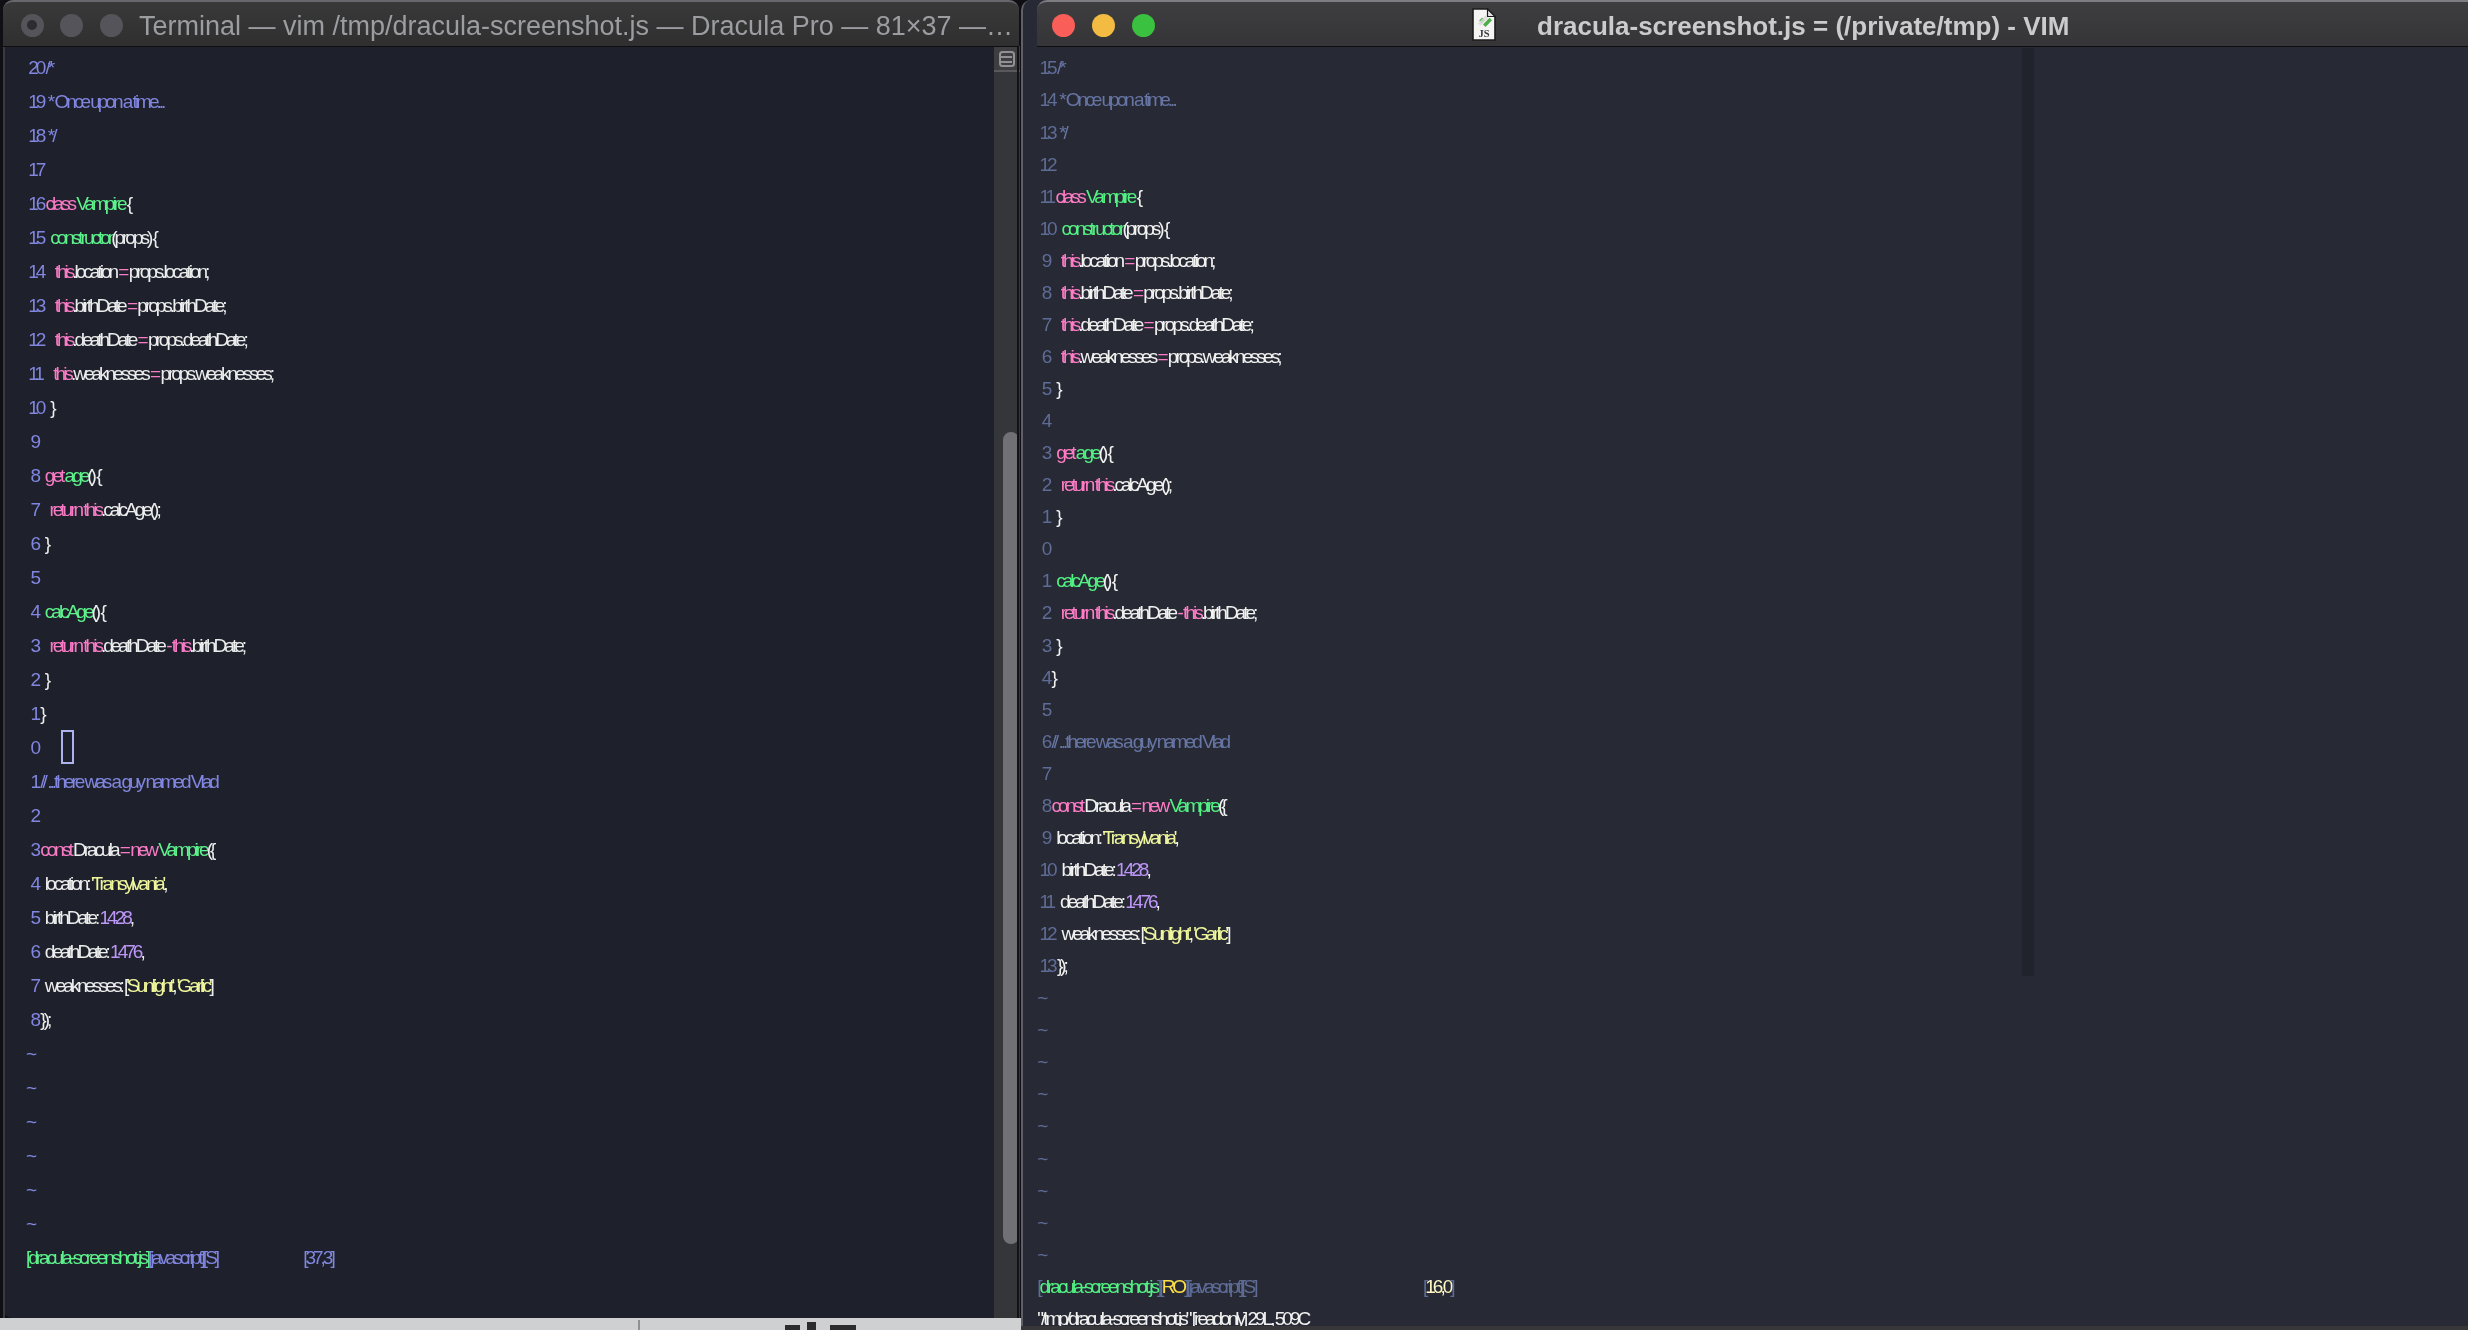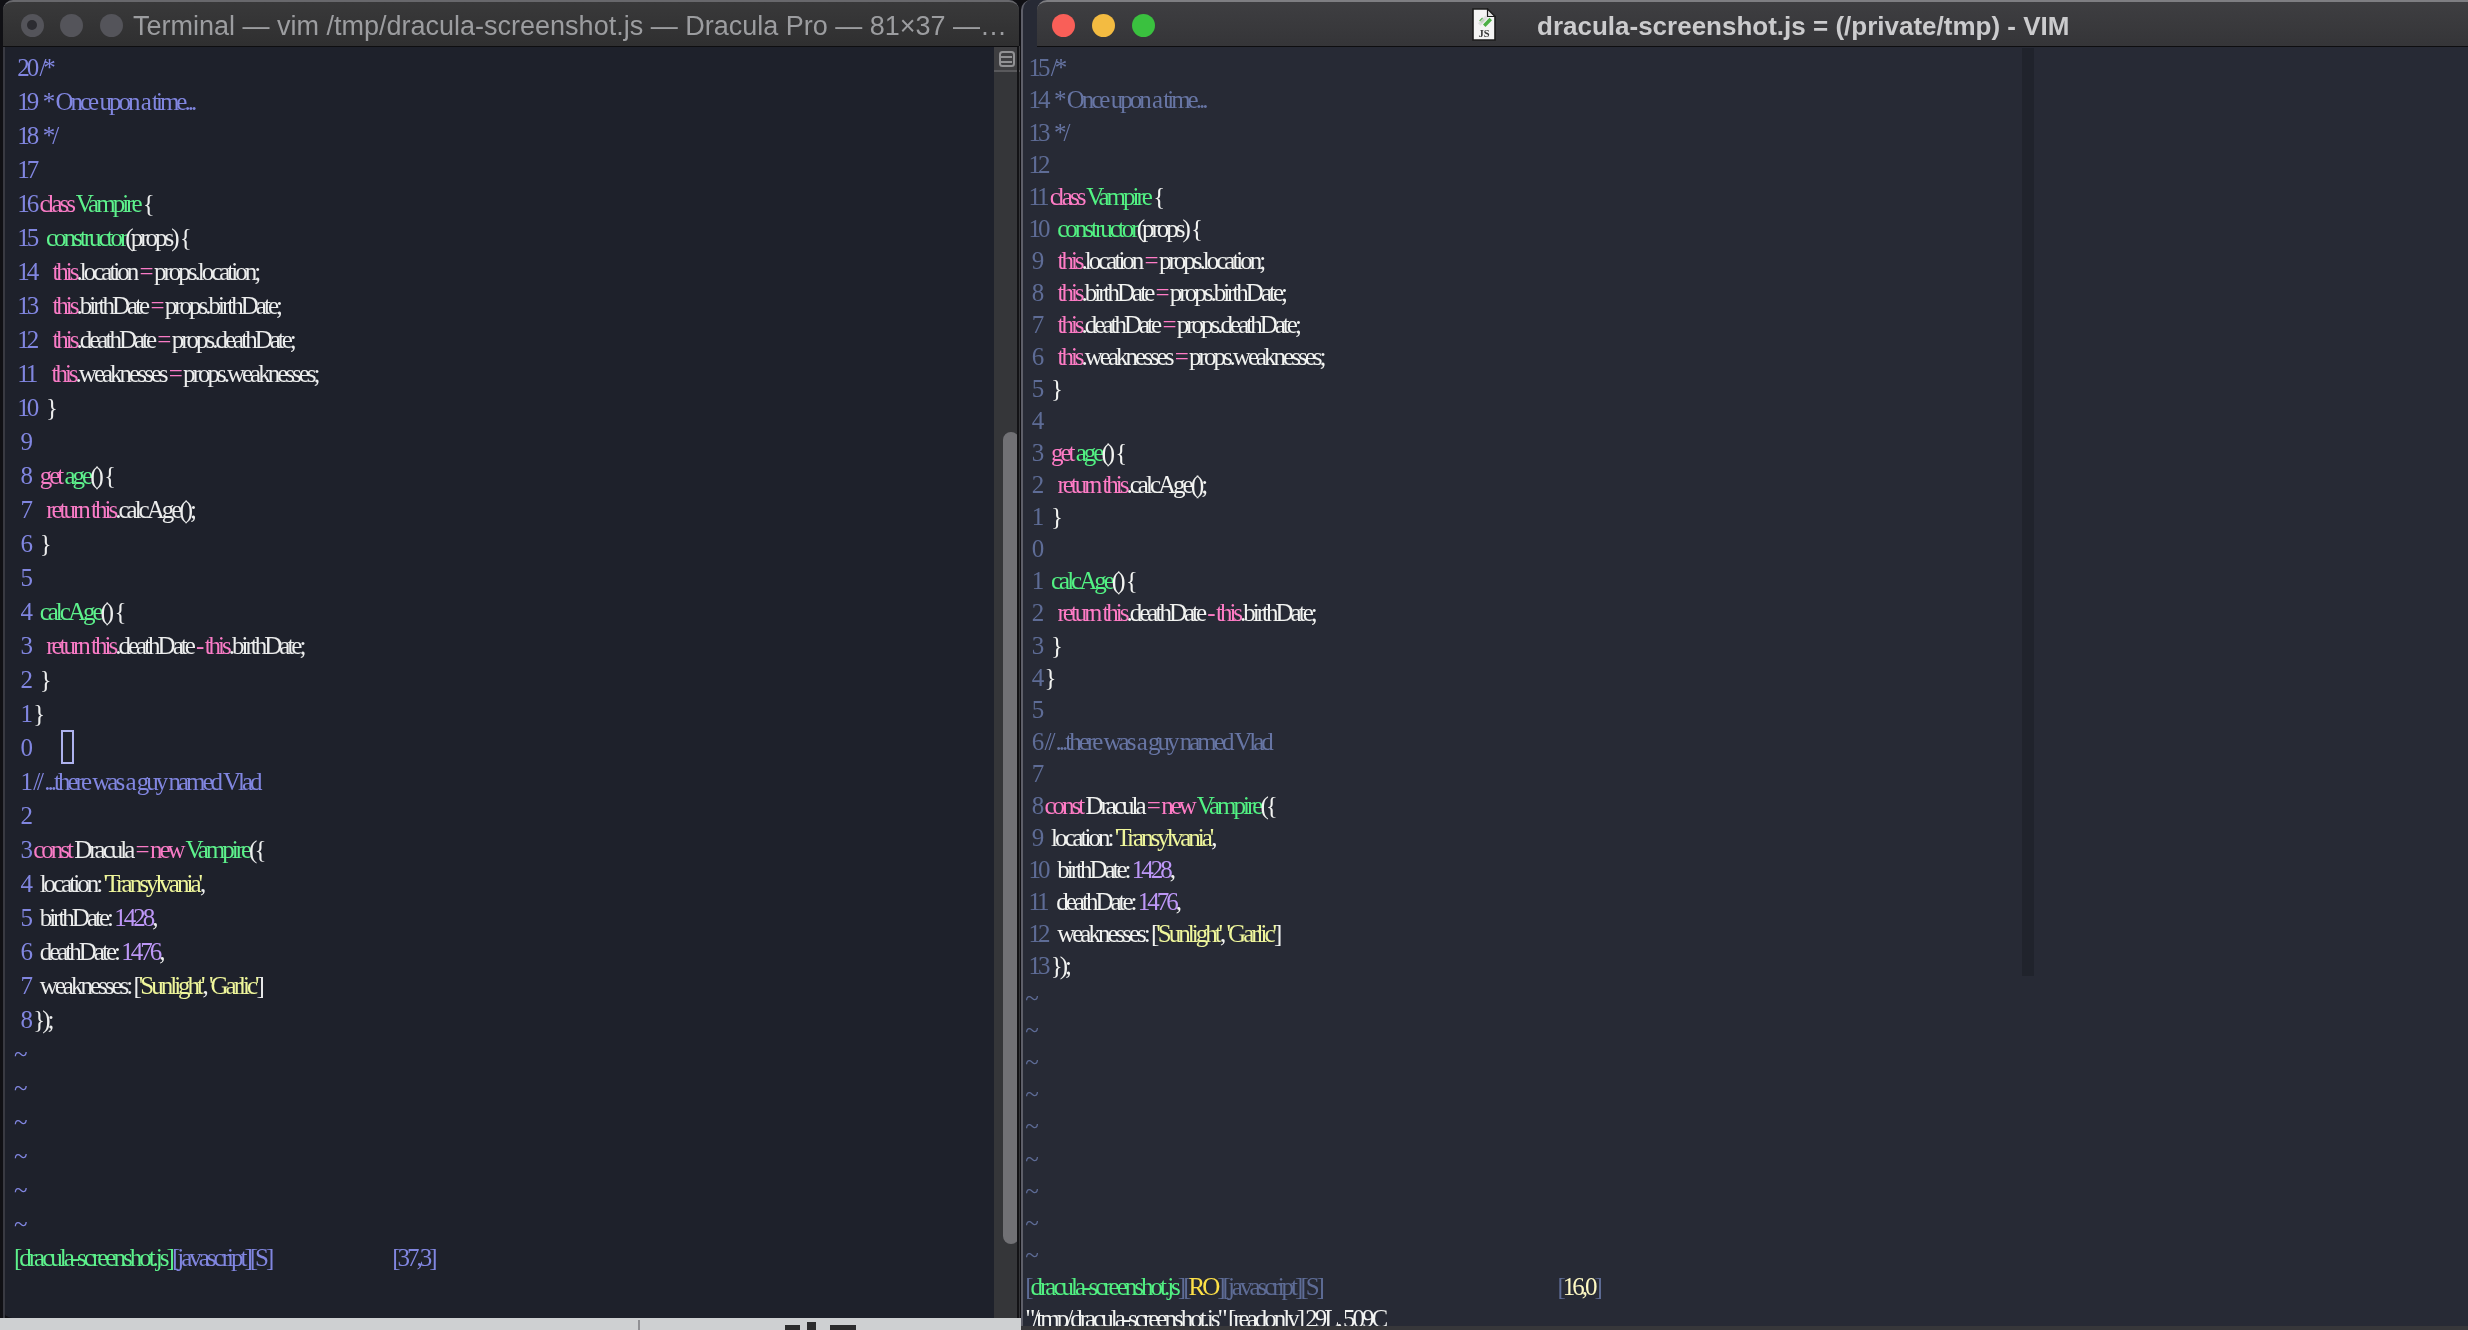--- a/index.html
+++ b/index.html
@@ -1,31 +1,31 @@
 <!DOCTYPE html>
 <html><head><meta charset="utf-8"><style>
 * { margin:0; padding:0; box-sizing:border-box; }
 html,body { width:2468px; height:1330px; background:#101014; overflow:hidden; }
 body { position:relative; font-family:"Liberation Sans", sans-serif; }
-pre { font-family:Liberation Serif, serif; font-size:25.0px; letter-spacing:-3.0px; white-space:pre; }
+pre { font-family:Liberation Sans, sans-serif; font-size:19px; letter-spacing:-3.0px; white-space:pre;margin-left:12px; }
 i { font-style:normal; }
 
 #lw { position:absolute; left:3px; top:0; width:1016px; height:1318px;
   background:#1e212b; border-radius:10px 10px 9px 9px; }
 #ledge { position:absolute; left:0; top:46px; bottom:0; width:1.5px; background:#393a42; }
 #lt { position:absolute; left:0; top:0; width:100%; height:46px;
   background:linear-gradient(#39393a,#2f2f30);
   border-radius:10px 10px 0 0; border-top:2px solid #68686c;
   box-shadow:0 1px 0 #0e0e10; }
 .tl { position:absolute; top:11.5px; width:23px; height:23px; border-radius:50%; }
 #lt .tl { background:#54545a; }
 #lt .tl.dot::after { content:""; position:absolute; left:6.5px; top:6.5px; width:10px; height:10px;
   border-radius:50%; background:#2c2c31; }
 #ltitle { position:absolute; left:130px; top:0; width:880px; height:46px; line-height:48px;
-  text-align:left; font-size:27px; font-weight:500; color:#9c9da0;
+  text-align:right; font-size:27px; font-weight:500; color:#9c9da0;
   white-space:nowrap; overflow:hidden; }
 #lpre { position:absolute; left:10.9px; top:51.2px; line-height:34.0px; color:#eceded; }
 #lpre .c { color:#8186e0; } #lpre .p { color:#f97bc6; } #lpre .g { color:#5df28c; }
 #lpre .y { color:#eff69b; } #lpre .u { color:#bd97f7; }
 #lcursor { position:absolute; left:58px; top:730px; width:13px; height:34px;
   border:2.5px solid #aeb2ee; }
 
 #strip { position:absolute; left:991px; top:46px; width:26px;
   bottom:0; background:#353639; }
 #sbtn { position:absolute; left:0; top:0; width:100%; height:26px; background:#3e3e41;

